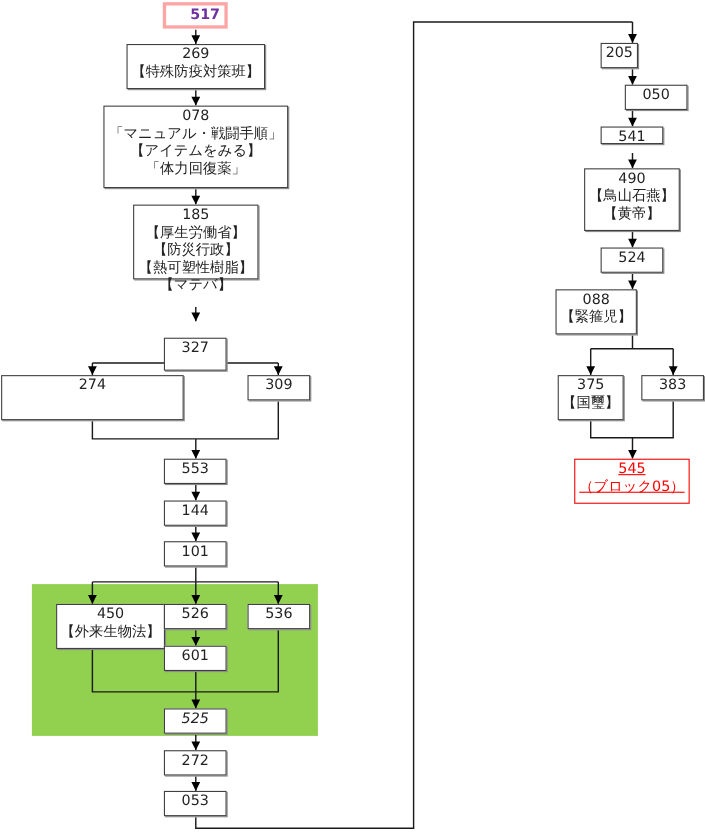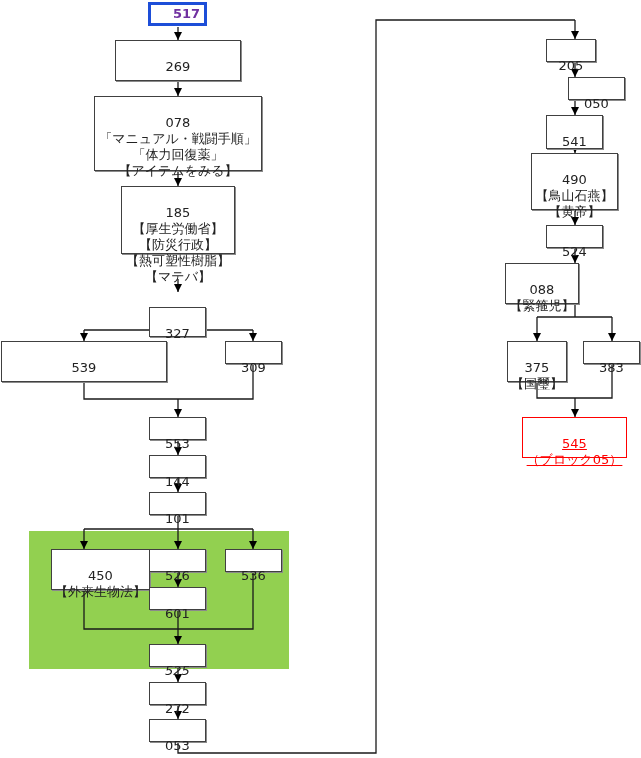--- a/index.html
+++ b/index.html
@@ -2,23 +2,23 @@
 <html><head>
 <meta charset="utf-8">
 <style>
   html, body { margin: 0; padding: 0; background: #ffffff; }
   body { width: 641px; height: 758px; overflow: hidden; position: relative;
          font-family: "DejaVu Sans", "Liberation Sans", sans-serif; }
   #canvas { position: absolute; left: 0; top: 0; width: 641px; height: 758px; }
   .node { position: absolute; box-sizing: border-box; background: #ffffff;
           border: 1px solid #404040; box-shadow: 1px 1px 0 #8a8a8a;
           text-align: center; font-size: 13px; line-height: 16px; color: #222222;
-          padding-top: 18px; white-space: nowrap; }
+          padding-top: 1px; white-space: nowrap; }
   .node .line { display: block; }
-  .node.start { border: 3px solid #1d4ed8; color: #7030a0; font-weight: bold;
+  .node.start { border: 3px solid #fca5a5; color: #7030a0; font-weight: bold;
                 box-shadow: none; line-height: 17px; padding-top: 0; padding-left: 18px; }
   .node.end { border: 1px solid #ff0000; color: #ff0000; box-shadow: none; }
   .group { position: absolute; background: #92d050; }
   svg line, svg polyline { stroke: #1a1a1a; stroke-width: 1.3; fill: none; }
   svg polygon { fill: #000000; }
 </style>
 </head>
 <body>
 
 <div id="canvas">
@@ -86,39 +86,40 @@
       <polyline points="537,383 537,398 612,398 612,365"></polyline>
       <polyline points="575,398 575,417"></polyline>
       <polygon points="571,409 579,409 575,417"></polygon>
     </svg>
 
   <div class="node start" style="left:148px; top:2px; width:59px; height:24px;">
       <span class="line">517</span>
     </div>
   <div class="node" style="left:115px; top:40px; width:126px; height:41px;">
       <span class="line">269</span>
+      <span class="line">【特殊防疫対策班】</span>
     </div>
   <div class="node" style="left:94px; top:96px; width:168px; height:75px;">
       <span class="line">078</span>
       <span class="line">「マニュアル・戦闘手順」</span>
+      <span class="line">【アイテムをみる】</span>
       <span class="line">「体力回復薬」</span>
-      <span class="line">【アイテムをみる】</span>
     </div>
   <div class="node" style="left:121px; top:186px; width:114px; height:68px;">
       <span class="line">185</span>
       <span class="line">【厚生労働省】</span>
       <span class="line">【防災行政】</span>
       <span class="line">【熱可塑性樹脂】</span>
       <span class="line">【マテバ】</span>
     </div>
   <div class="node" style="left:149px; top:307px; width:57px; height:30px;">
       <span class="line">327</span>
     </div>
   <div class="node" style="left:1px; top:341px; width:166px; height:41px;">
-      <span class="line">539</span>
+      <span class="line">274</span>
     </div>
   <div class="node" style="left:225px; top:341px; width:57px; height:23px;">
       <span class="line">309</span>
     </div>
   <div class="node" style="left:149px; top:417px; width:57px; height:23px;">
       <span class="line">553</span>
     </div>
   <div class="node" style="left:149px; top:455px; width:57px; height:23px;">
       <span class="line">144</span>
     </div>
@@ -141,27 +142,27 @@
   <div class="node" style="left:149px; top:644px; width:57px; height:23px;font-style:italic;">
       <span class="line">525</span>
     </div>
   <div class="node" style="left:149px; top:682px; width:57px; height:23px;">
       <span class="line">272</span>
     </div>
   <div class="node" style="left:149px; top:719px; width:57px; height:23px;">
       <span class="line">053</span>
     </div>
 
-  <div class="node" style="left:546px; top:39px; width:50px; height:23px;">
+  <div class="node" style="left:546px; top:39px; width:34px; height:23px;">
       <span class="line">205</span>
     </div>
   <div class="node" style="left:546px; top:77px; width:57px; height:23px;margin-left:22px;">
       <span class="line">050</span>
     </div>
-  <div class="node" style="left:546px; top:115px; width:57px; height:34px;">
+  <div class="node" style="left:546px; top:115px; width:57px; height:16px;">
       <span class="line">541</span>
     </div>
   <div class="node" style="left:531px; top:153px; width:87px; height:57px;">
       <span class="line">490</span>
       <span class="line">【鳥山石燕】</span>
       <span class="line">【黄帝】</span>
     </div>
   <div class="node" style="left:546px; top:225px; width:57px; height:23px;">
       <span class="line">524</span>
     </div>

